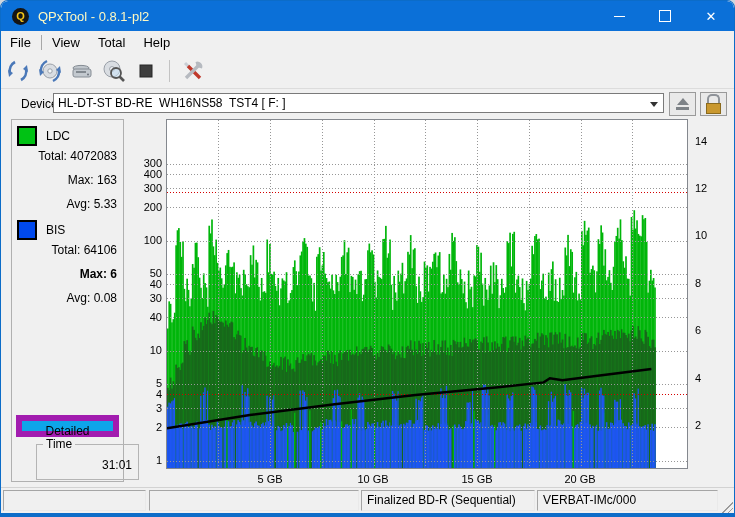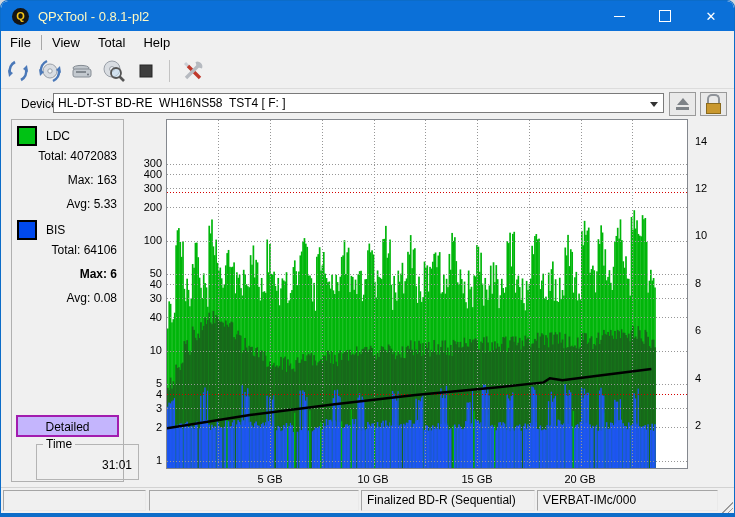--- a/index.html
+++ b/index.html
@@ -40,21 +40,21 @@
   .lock-shackle{width:9px;height:7px;border:2px solid #8f9399;border-bottom:none;border-radius:5px 5px 0 0;}
   .lock-body{width:13px;height:9px;background:#c9982f;border:1px solid #8a6a1e;}
   
   .main{position:absolute;left:0;top:118px;width:735px;height:366px;}
   .stats-panel{position:absolute;left:10px;top:0;width:113px;height:363px;border:1px solid #b0b0b0;box-sizing:border-box;}
   .sp{position:absolute;}
   .legend-row{display:flex;align-items:center;}
   .swatch{width:16px;height:16px;border:2px solid #000;box-sizing:content-box;}
   .legend-label{margin-left:9px;}
   .stat-line{width:103px;text-align:right;}
-  .btn{background:#c4b5fd;border:2px solid #a21caf;box-sizing:border-box;text-align:center;line-height:20px;}
+  .btn{background:#0ea5e9;border:6px solid #a21caf;box-sizing:border-box;text-align:center;line-height:20px;}
   .groupbox{border:1px solid #b4b4b4;box-sizing:border-box;position:relative;}
   .groupbox .legend{position:absolute;top:-8px;left:6px;background:#f0f0f0;padding:0 3px;}
   .groupbox .gb-value{position:absolute;right:6px;top:13px;text-align:center;}
   .plot-frame{position:absolute;left:165px;top:0;width:522px;height:350px;background:#fff;border:1px solid #84888e;box-sizing:border-box;}
   .tick-left{position:absolute;width:34px;text-align:right;font-size:11px;left:127px;}
   .tick-right{position:absolute;width:30px;text-align:left;font-size:11px;left:694px;}
   .tick-bottom{position:absolute;width:60px;text-align:center;font-size:11px;top:354px;}
   
   .statusbar{position:absolute;left:0;top:486px;width:100%;height:26px;background:#f0f0f0;border-top:1px solid #d2d2d2;}
   .sb-panel{position:absolute;top:2px;height:21px;box-sizing:border-box;border:1px solid;

